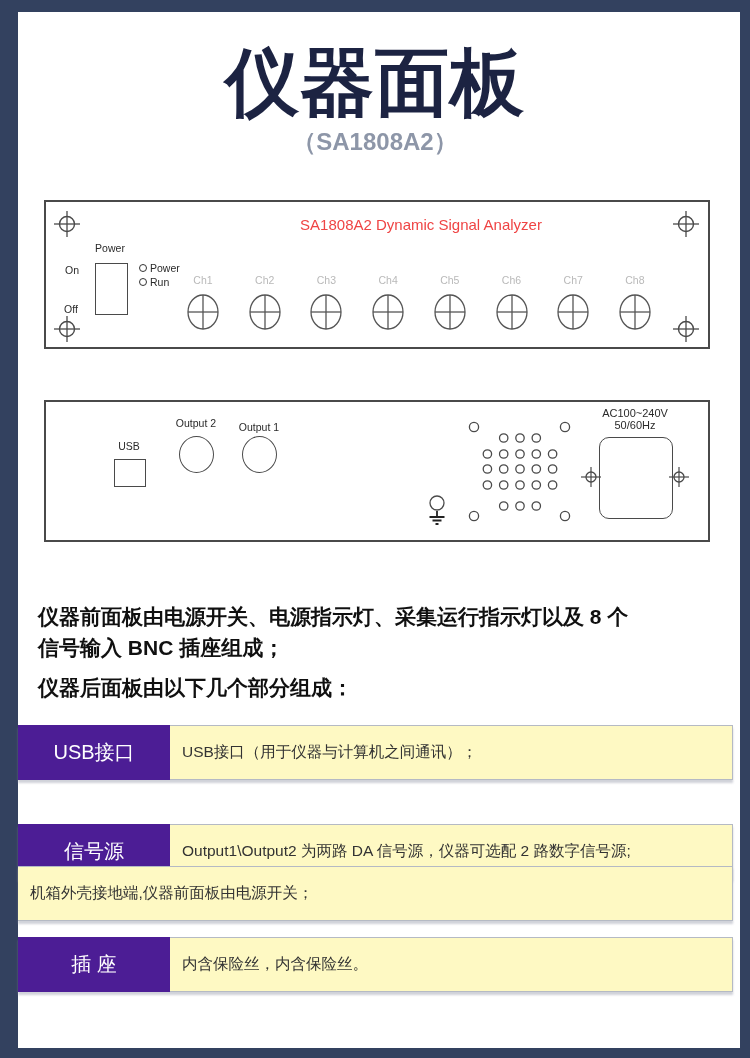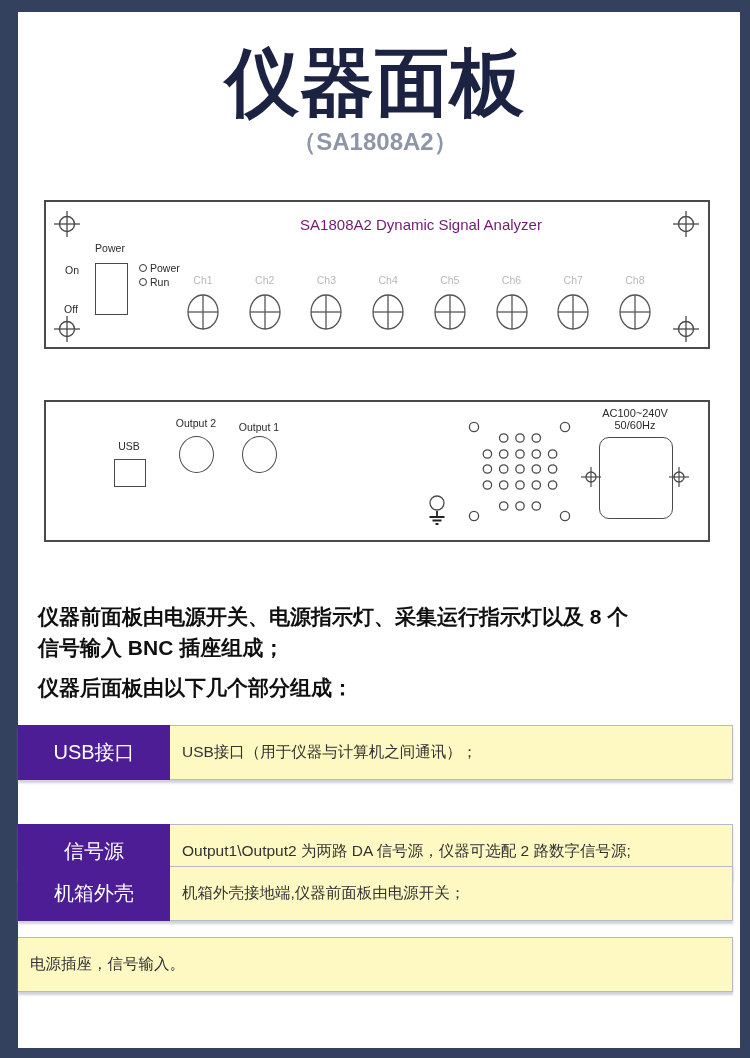--- a/index.html
+++ b/index.html
@@ -20,21 +20,21 @@
   .page-subtitle {
     position:absolute; left:0; top:126px; width:750px; text-align:center;
     font-size:24px; color:#8d96a8; font-weight:600;
   }
 
   .panel { position:absolute; left:44px; width:662px; border:2px solid #4a4a4a; background:#fff; }
   #front-panel { top:200px; height:145px; }
   #rear-panel  { top:400px; height:138px; }
 
   .panel-title { position:absolute; left:375px; top:14px; transform:translateX(-50%);
-    font-size:15px; color:#701a75; white-space:nowrap; }
+    font-size:15px; color:#ef4444; white-space:nowrap; }
 
   .abs { position:absolute; }
   .small-label { font-size:10.5px; color:#2a2a2a; white-space:nowrap; }
   .center { transform:translateX(-50%); text-align:center; }
 
   .switch-rect { position:absolute; left:49px; top:61px; width:31px; height:50px; border:1.6px solid #4a4a4a; }
   .led { position:absolute; width:6px; height:6px; border:1.2px solid #333; border-radius:50%; }
   .channel { position:absolute; top:72px; width:40px; text-align:center; }
   .channel .ch-label { font-size:10.5px; color:#b9b9b9; }
   .channel svg { display:block; margin:5px auto 0; }
@@ -243,19 +243,19 @@
     </div>
 <div class="trow" style="top: 725px;">
     <div class="tlabel">USB接口</div>
     <div class="tcontent">USB接口（用于仪器与计算机之间通讯）；</div>
   </div>
     <div class="trow" style="top: 824px; justify-content: space-between;">
     <div class="tlabel">信号源</div>
     <div class="tcontent">Output1\Output2 为两路 DA 信号源，仪器可选配 2 路数字信号源;</div>
   </div>
     <div class="trow" style="top: 866px;">
-    <div class="tlabel">机箱外壳</div>
     <div class="tcontent">机箱外壳接地端,仪器前面板由电源开关；</div>
   </div>
     <div class="trow" style="top: 936.5px;">
-    <div class="tcontent">电源插座，信号输入。</div>
+    <div class="tlabel">插 座</div>
+    <div class="tcontent">内含保险丝，内含保险丝。</div>
   </div>
   </div>
 
 </body></html>

